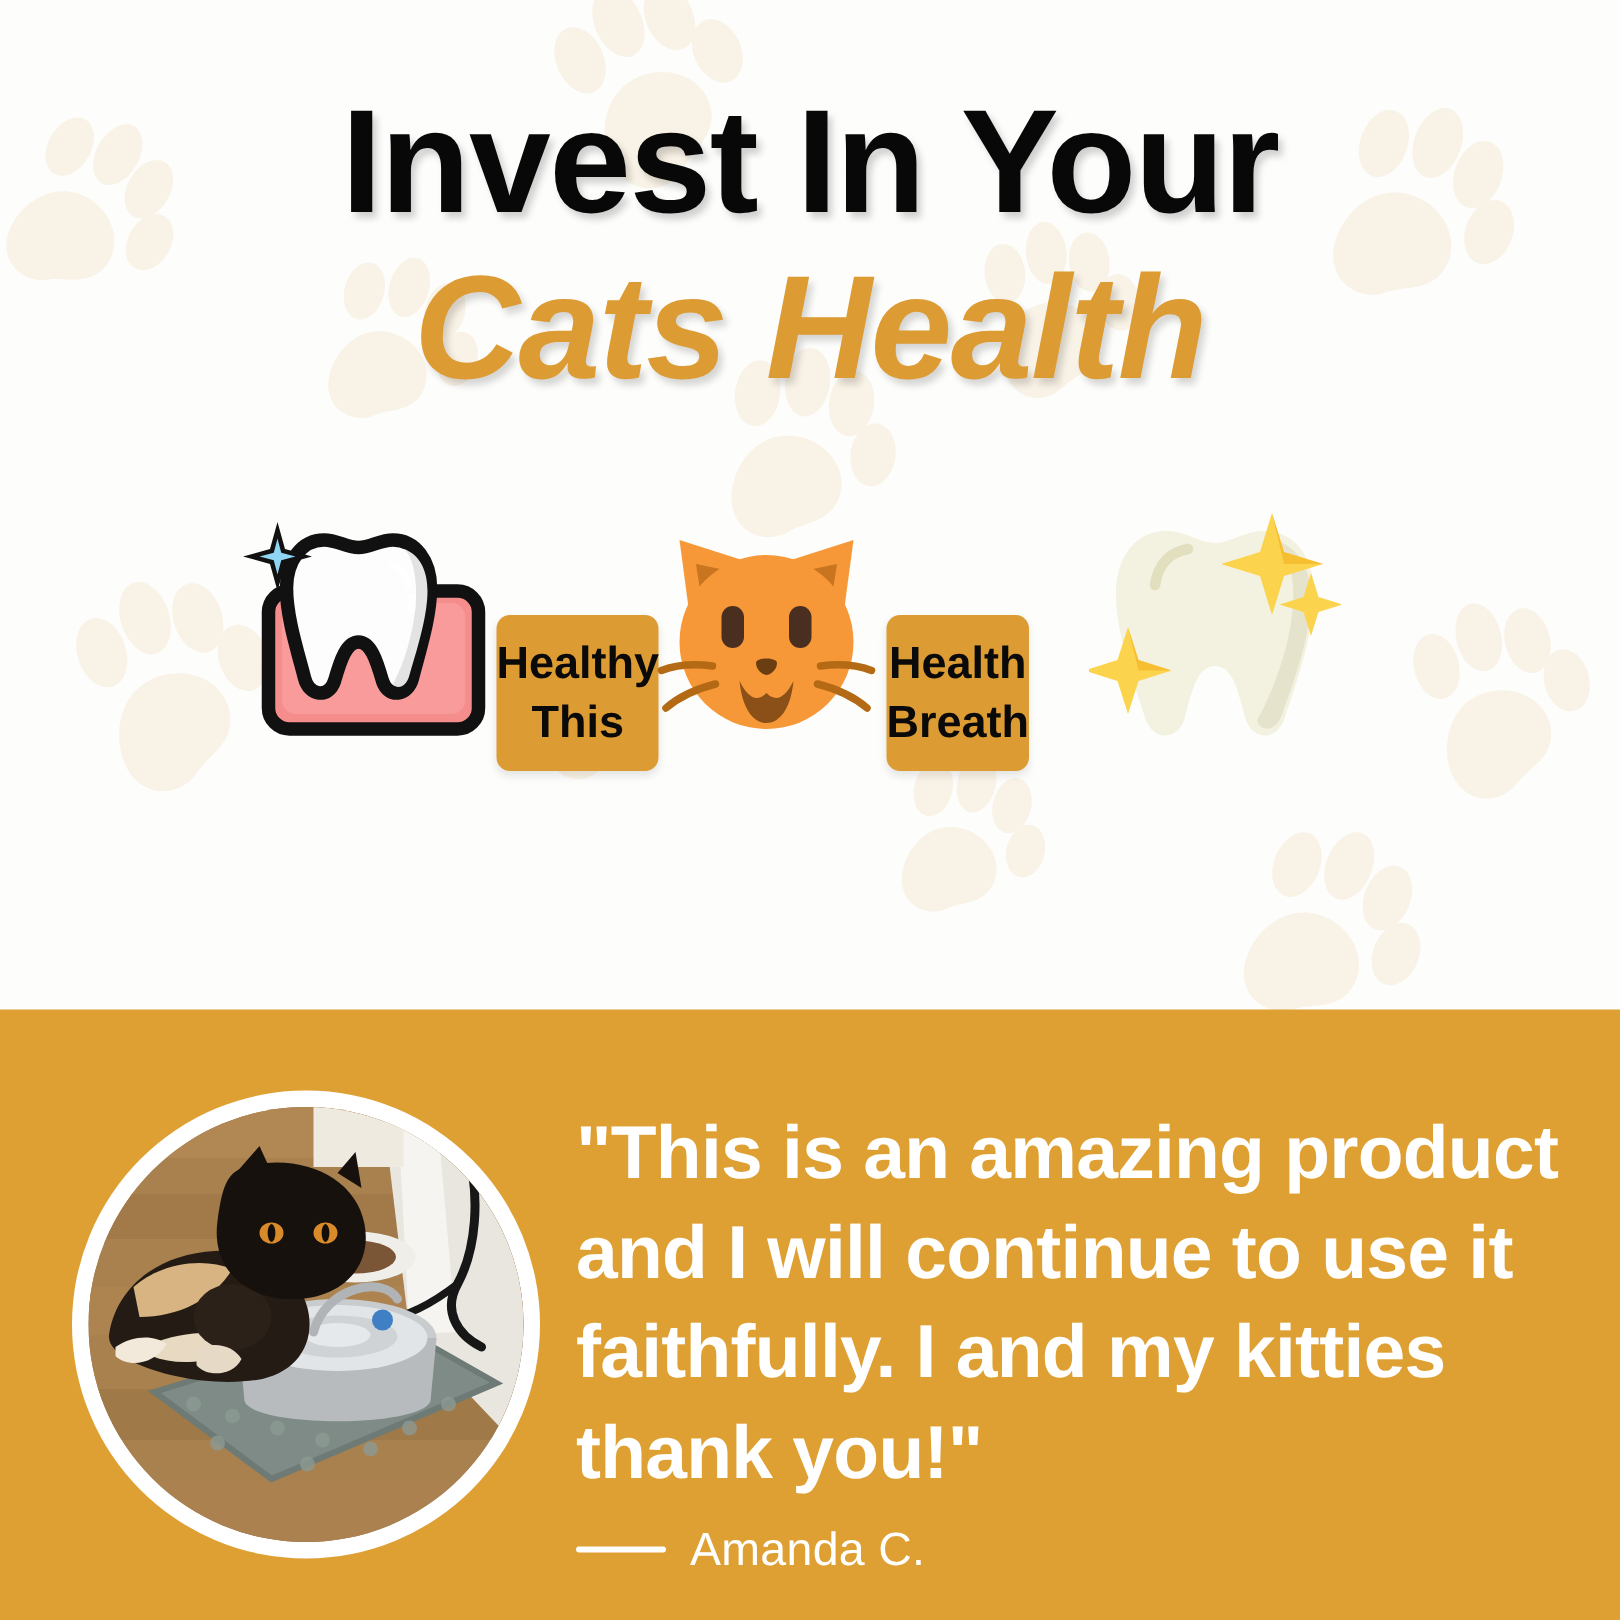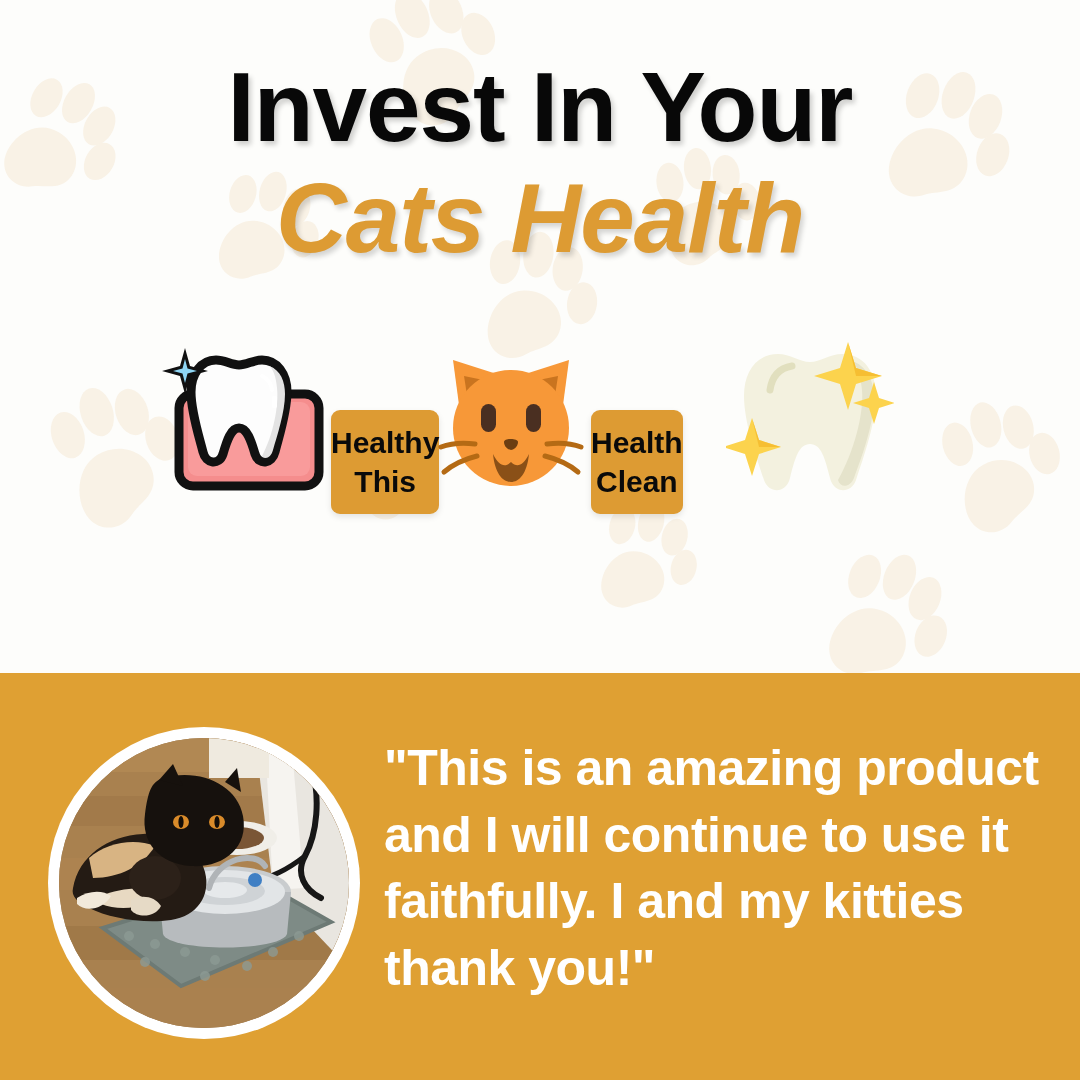--- a/index.html
+++ b/index.html
@@ -228,21 +228,21 @@
           <g stroke="#b46a14" stroke-width="5" stroke-linecap="round" fill="none">
             <path d="M44 98 C 28 96 18 98 10 101"></path>
             <path d="M46 110 C 30 114 20 120 13 126"></path>
             <path d="M116 98 C 132 96 142 98 150 101"></path>
             <path d="M114 110 C 130 114 140 120 147 126"></path>
           </g>
         </svg>
       </div>
       <div class="badge">
         <span>Health</span>
-        <span>Clean</span>
+        <span>Breath</span>
       </div>
     </div>
 
     <div class="feature">
       <div class="icon-wrap">
         <svg width="168" height="156" viewBox="0 0 168 156" aria-hidden="true">
 
           <path d="M52 14 C 30 14 18 32 18 56 C 18 82 30 116 38 140
                    C 43 154 60 154 64 138 C 69 118 73 104 84 104
                    C 95 104 99 118 104 138 C 108 154 125 154 130 140
@@ -337,17 +337,21 @@
           <ellipse cx="122" cy="84" rx="2.6" ry="6" fill="#120d08"></ellipse>
           <ellipse cx="158" cy="84" rx="2.6" ry="6" fill="#120d08"></ellipse>
 
           <path d="M72 162 C 82 156 96 158 102 168 C 96 180 78 180 72 172 Z" fill="#e6dac6"></path>
         </svg>
       </div>
     </div>
 
     <div class="quote-col">
       <div class="quote-text">"This is an amazing product and I will continue to use it faithfully. I and my kitties thank you!"</div>
+      <div class="attrib">
+        <span class="attrib-rule"></span>
+        <span class="attrib-name">Amanda C.</span>
+      </div>
     </div>
 
   </div>
 
 </div>
 
 </body></html>

